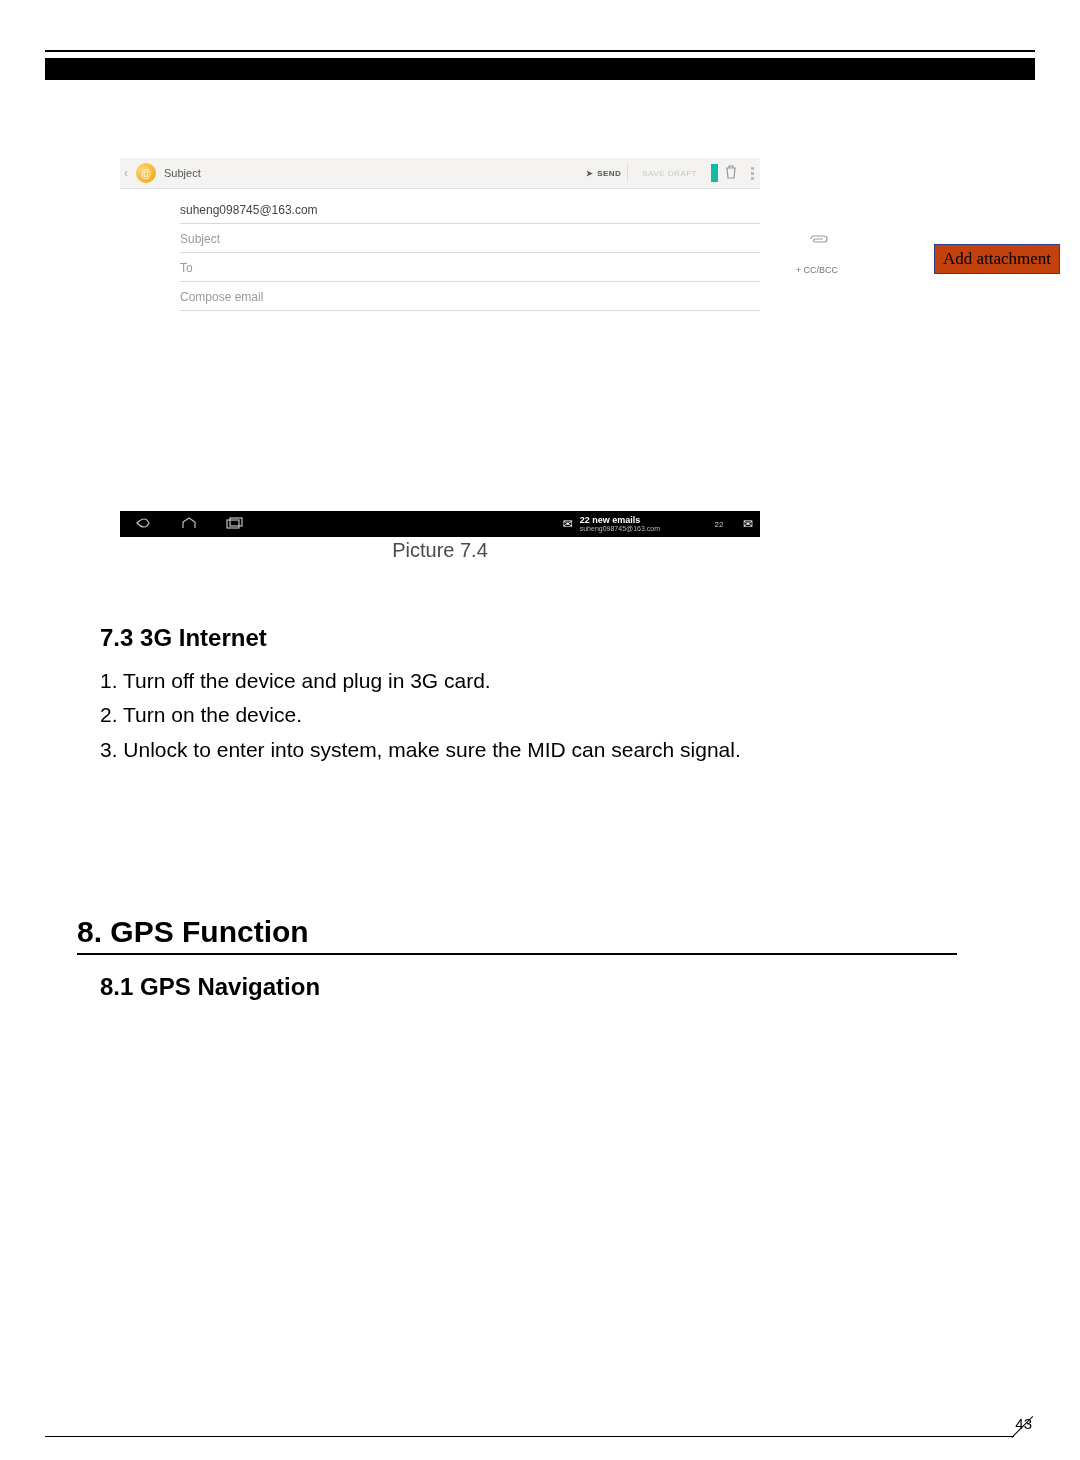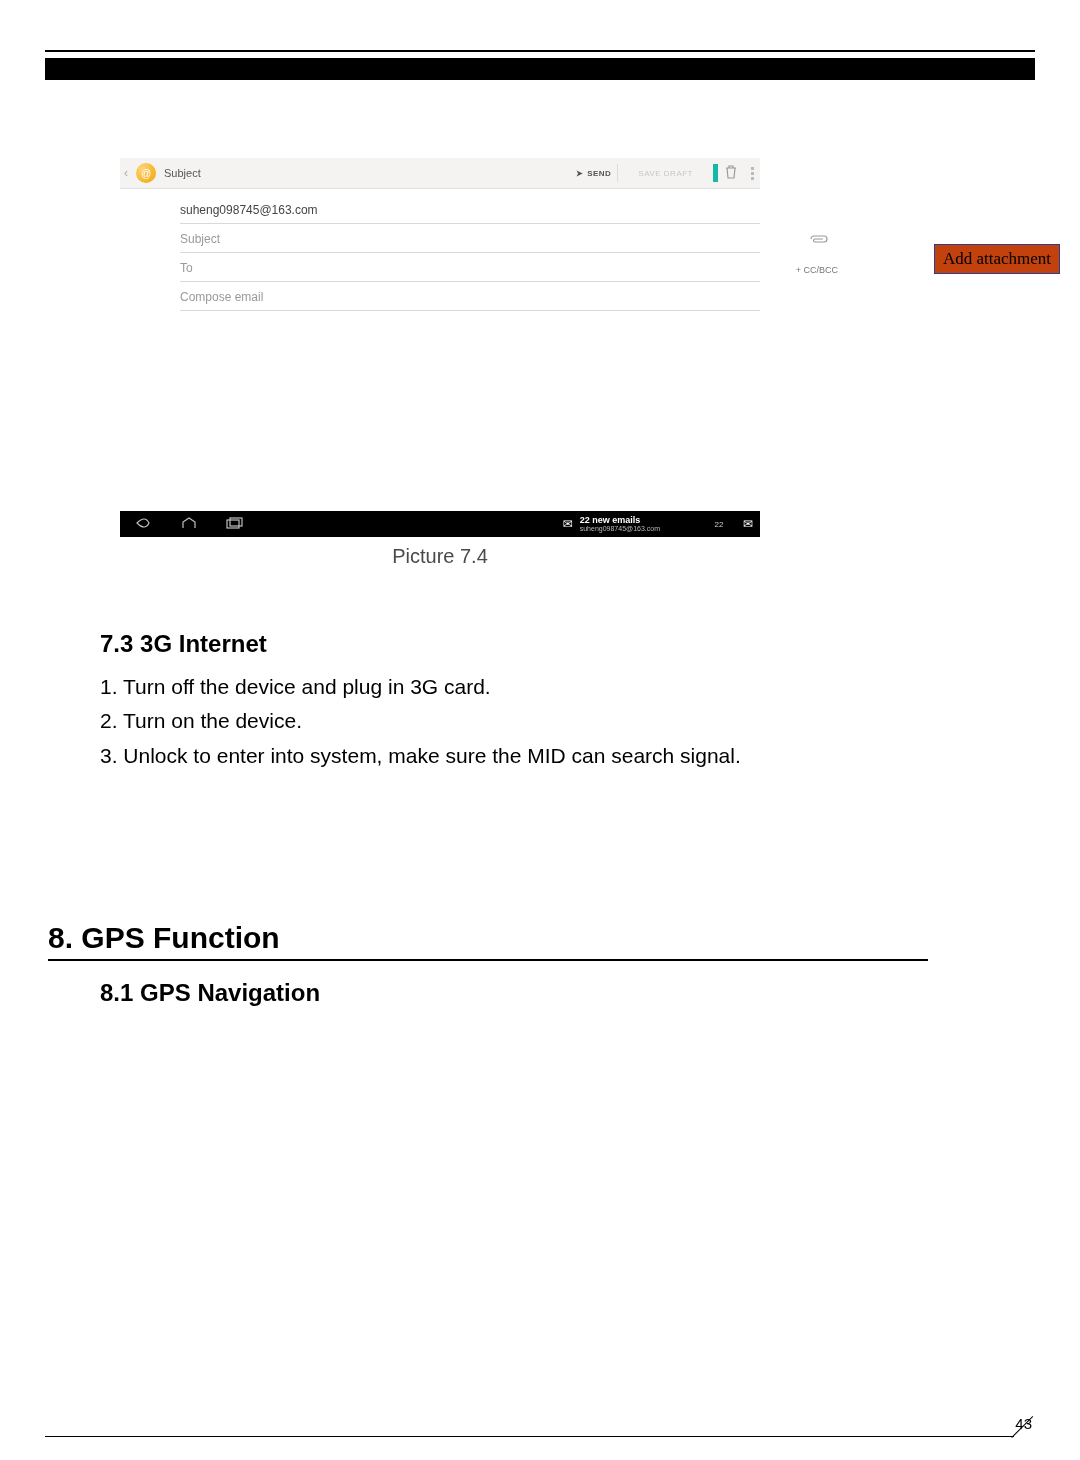--- a/index.html
+++ b/index.html
@@ -57,23 +57,23 @@
   }
   .compose-label { flex: 0 0 auto; }
   .shot-top-spacer { flex: 1; }
   .send-btn {
     display: flex; align-items: center; gap: 4px;
     font-size: 8px; font-weight: bold; letter-spacing: 0.5px;
     padding: 0 6px;
   }
   .save-draft {
     font-size: 8px; letter-spacing: 0.5px; color: #c7c7c7;
-    padding: 0 20px;
+    padding: 0 14px;
     border-left: 1px solid #ddd;
-    border-right: 5px solid #14b8a6;
+    border-right: 7px solid #14b8a6;
     height: 18px; display: flex; align-items: center;
   }
   .ic {
     width: 26px; text-align: center; color: #888; font-size: 13px;
   }
   .dots {
     width: 16px; display: flex; flex-direction: column; align-items: center; gap: 2px;
   }
   .dots span { width: 3px; height: 3px; background: #bbb; }
 
@@ -135,21 +135,21 @@
   .badge {
     width: 22px;
     margin: 0 6px 0 48px;
     font-size: 8px;
     text-align: center;
     color: #ccc;
   }
 
   .caption {
     width: 640px;
-    margin: 8px 0 0 75px;
+    margin: 2px 0 0 75px;
     text-align: center;
     font-size: 20px;
     color: #4a4a4a;
   }
 
   
   .body-text {
     margin: 62px 0 0 55px;
     width: 870px;
   }
@@ -166,21 +166,21 @@
   .note {
     font-size: 21px;
     font-style: italic;
     line-height: 1.5;
     margin: 30px 0 0 0;
   }
 
   .h-main {
     font-size: 30px;
     font-weight: bold;
-    margin: 150px 0 0 3px;
+    margin: 150px 0 0 32px;
     padding-bottom: 4px;
     width: 880px;
     border-bottom: 2px solid #000;
   }
   .h-sub2 {
     font-size: 24px;
     font-weight: bold;
     margin: 18px 0 0 55px;
   }
 

